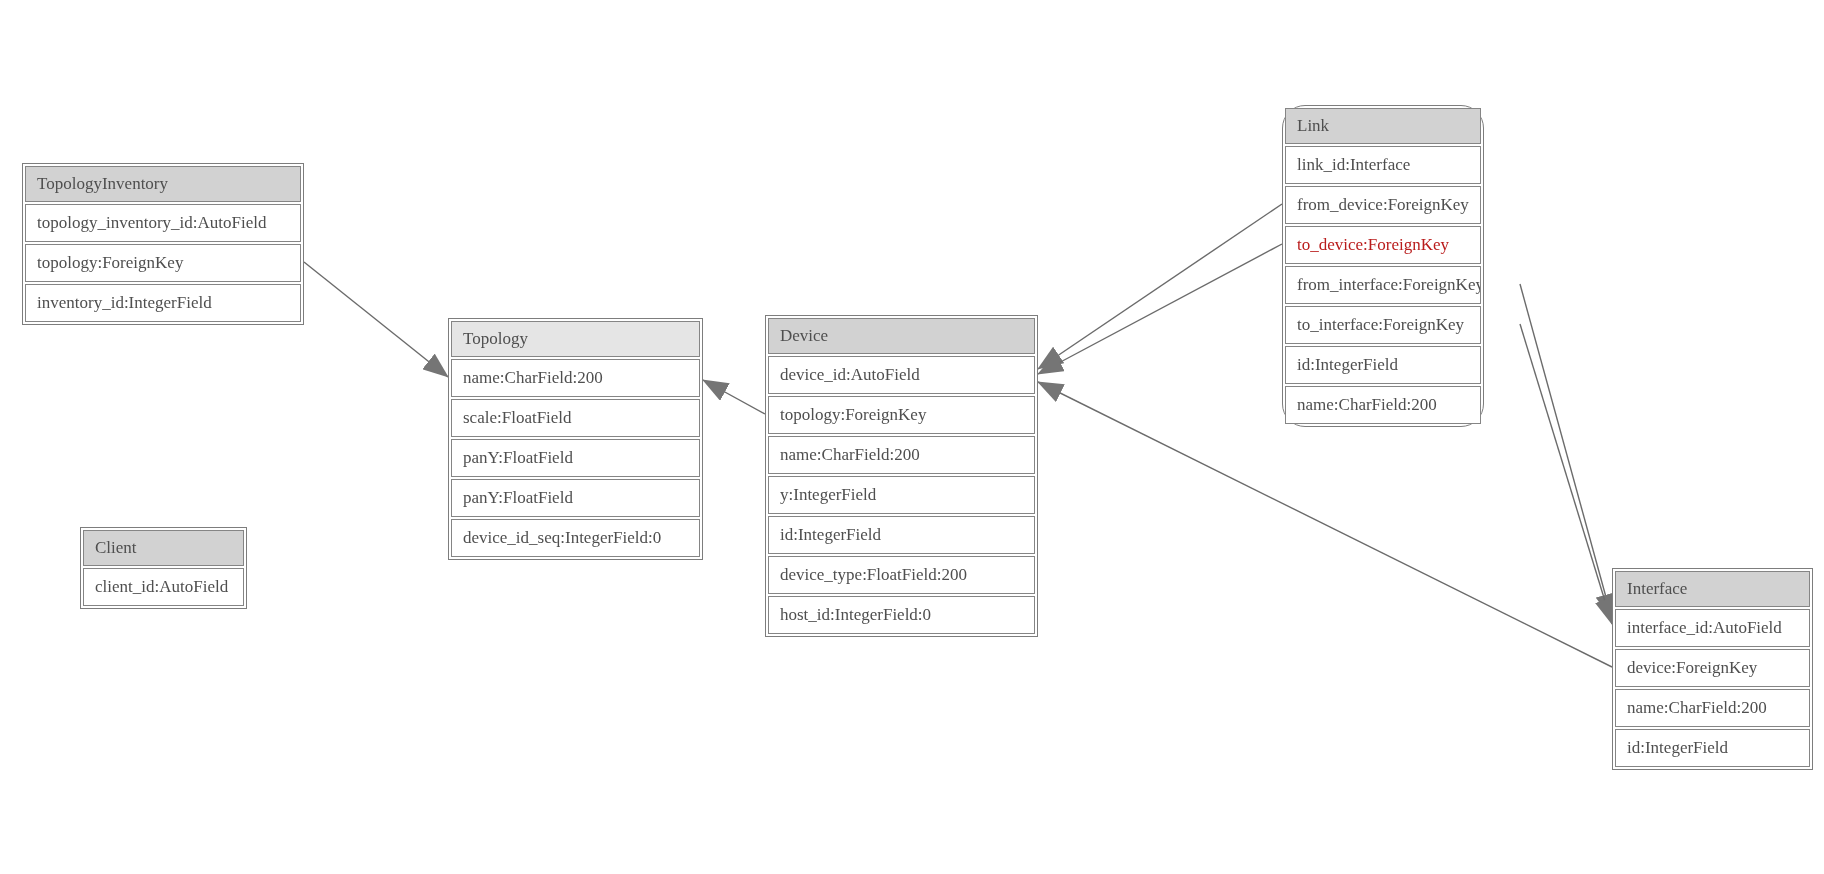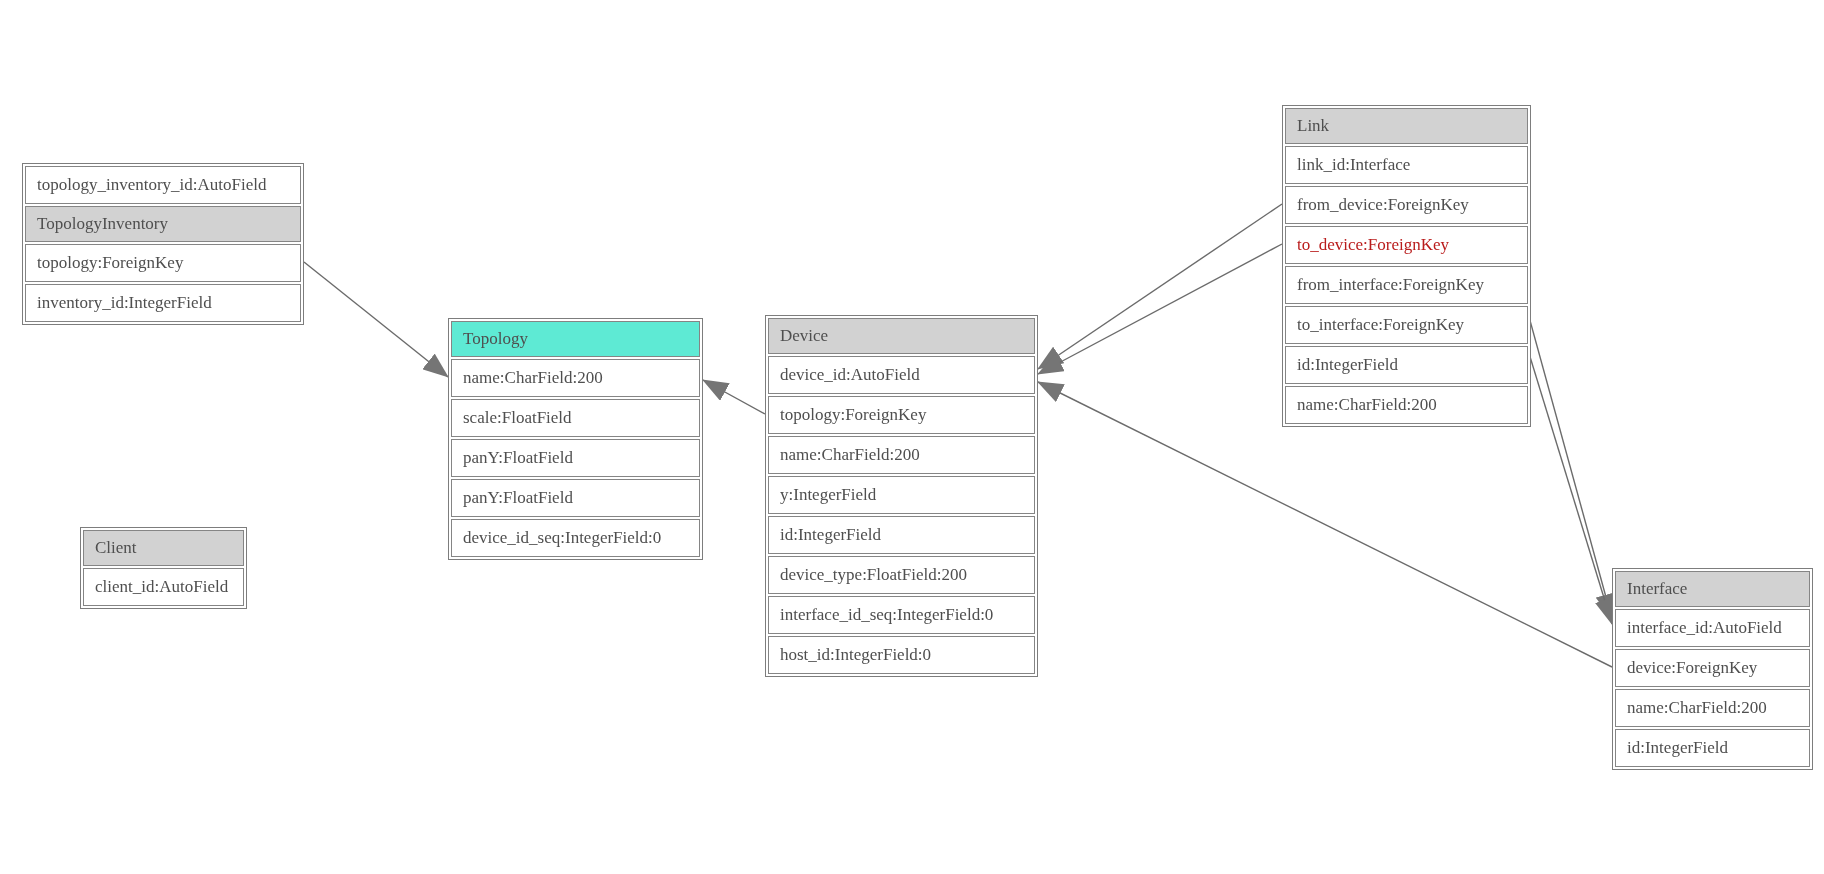--- a/index.html
+++ b/index.html
@@ -66,52 +66,51 @@
         <path d="M765,414 L703,380" stroke="#6b6b6b" stroke-width="1.4" fill="none" marker-end="url(#arrow)"></path>
         <path d="M1282,204 L1038,369" stroke="#6b6b6b" stroke-width="1.4" fill="none" marker-end="url(#arrow)"></path>
         <path d="M1282,244 L1038,374" stroke="#6b6b6b" stroke-width="1.4" fill="none" marker-end="url(#arrow)"></path>
         <path d="M1612,667 L1038,382" stroke="#6b6b6b" stroke-width="1.4" fill="none" marker-end="url(#arrow)"></path>
         <path d="M1520,284 L1612,619" stroke="#6b6b6b" stroke-width="1.4" fill="none" marker-end="url(#arrow)"></path>
         <path d="M1520,324 L1612,624" stroke="#6b6b6b" stroke-width="1.4" fill="none" marker-end="url(#arrow)"></path>
       </g>
   </svg>
   <div id="entities">
       <div class="entity" style="left: 22px; top: 163px; width: 282px; border-color: rgb(125, 125, 125);">
+        <div class="cell header" style="background: rgb(210, 210, 210); color: rgb(79, 79, 79);">TopologyInventory</div>
         <div class="cell row" style="color: rgb(79, 79, 79);">topology_inventory_id:AutoField</div>
-        <div class="cell header" style="background: rgb(210, 210, 210); color: rgb(79, 79, 79);">TopologyInventory</div>
         <div class="cell row" style="color: rgb(79, 79, 79);">topology:ForeignKey</div>
         <div class="cell row" style="color: rgb(79, 79, 79);">inventory_id:IntegerField</div>
       </div>
-      <div class="entity" style="left: 1282px; top: 105px; width: 249px; border-color: rgb(125, 125, 125);">
+      <div class="entity" style="left: 1282px; top: 105px; width: 202px; border-color: rgb(125, 125, 125); border-radius: 23px;">
         <div class="cell header" style="background: rgb(210, 210, 210); color: rgb(79, 79, 79);">Link</div>
         <div class="cell row" style="color: rgb(79, 79, 79);">link_id:Interface</div>
         <div class="cell row" style="color: rgb(79, 79, 79);">from_device:ForeignKey</div>
         <div class="cell row" style="color: #b91c1c;">to_device:ForeignKey</div>
         <div class="cell row" style="color: rgb(79, 79, 79);">from_interface:ForeignKey</div>
         <div class="cell row" style="color: rgb(79, 79, 79);">to_interface:ForeignKey</div>
         <div class="cell row" style="color: rgb(79, 79, 79);">id:IntegerField</div>
         <div class="cell row" style="color: rgb(79, 79, 79);">name:CharField:200</div>
       </div>
       <div class="entity" style="left: 448px; top: 318px; width: 255px; border-color: rgb(125, 125, 125);">
-        <div class="cell header" style="background: #5eead4; color: rgb(79, 79, 79);">Topology</div>
+        <div class="cell header" style="background: #e5e5e5; color: rgb(79, 79, 79);">Topology</div>
         <div class="cell row" style="color: rgb(79, 79, 79);">name:CharField:200</div>
         <div class="cell row" style="color: rgb(79, 79, 79);">scale:FloatField</div>
         <div class="cell row" style="color: rgb(79, 79, 79);">panY:FloatField</div>
         <div class="cell row" style="color: rgb(79, 79, 79);">panY:FloatField</div>
         <div class="cell row" style="color: rgb(79, 79, 79);">device_id_seq:IntegerField:0</div>
       </div>
       <div class="entity" style="left: 765px; top: 315px; width: 273px; border-color: rgb(125, 125, 125);">
         <div class="cell header" style="background: rgb(210, 210, 210); color: rgb(79, 79, 79);">Device</div>
         <div class="cell row" style="color: rgb(79, 79, 79);">device_id:AutoField</div>
         <div class="cell row" style="color: rgb(79, 79, 79);">topology:ForeignKey</div>
         <div class="cell row" style="color: rgb(79, 79, 79);">name:CharField:200</div>
         <div class="cell row" style="color: rgb(79, 79, 79);">y:IntegerField</div>
         <div class="cell row" style="color: rgb(79, 79, 79);">id:IntegerField</div>
         <div class="cell row" style="color: rgb(79, 79, 79);">device_type:FloatField:200</div>
-        <div class="cell row" style="color: rgb(79, 79, 79);">interface_id_seq:IntegerField:0</div>
         <div class="cell row" style="color: rgb(79, 79, 79);">host_id:IntegerField:0</div>
       </div>
       <div class="entity" style="left: 80px; top: 527px; width: 167px; border-color: rgb(125, 125, 125);">
         <div class="cell header" style="background: rgb(210, 210, 210); color: rgb(79, 79, 79);">Client</div>
         <div class="cell row" style="color: rgb(79, 79, 79);">client_id:AutoField</div>
       </div>
       <div class="entity" style="left: 1612px; top: 568px; width: 201px; border-color: rgb(125, 125, 125);">
         <div class="cell header" style="background: rgb(210, 210, 210); color: rgb(79, 79, 79);">Interface</div>
         <div class="cell row" style="color: rgb(79, 79, 79);">interface_id:AutoField</div>
         <div class="cell row" style="color: rgb(79, 79, 79);">device:ForeignKey</div>

